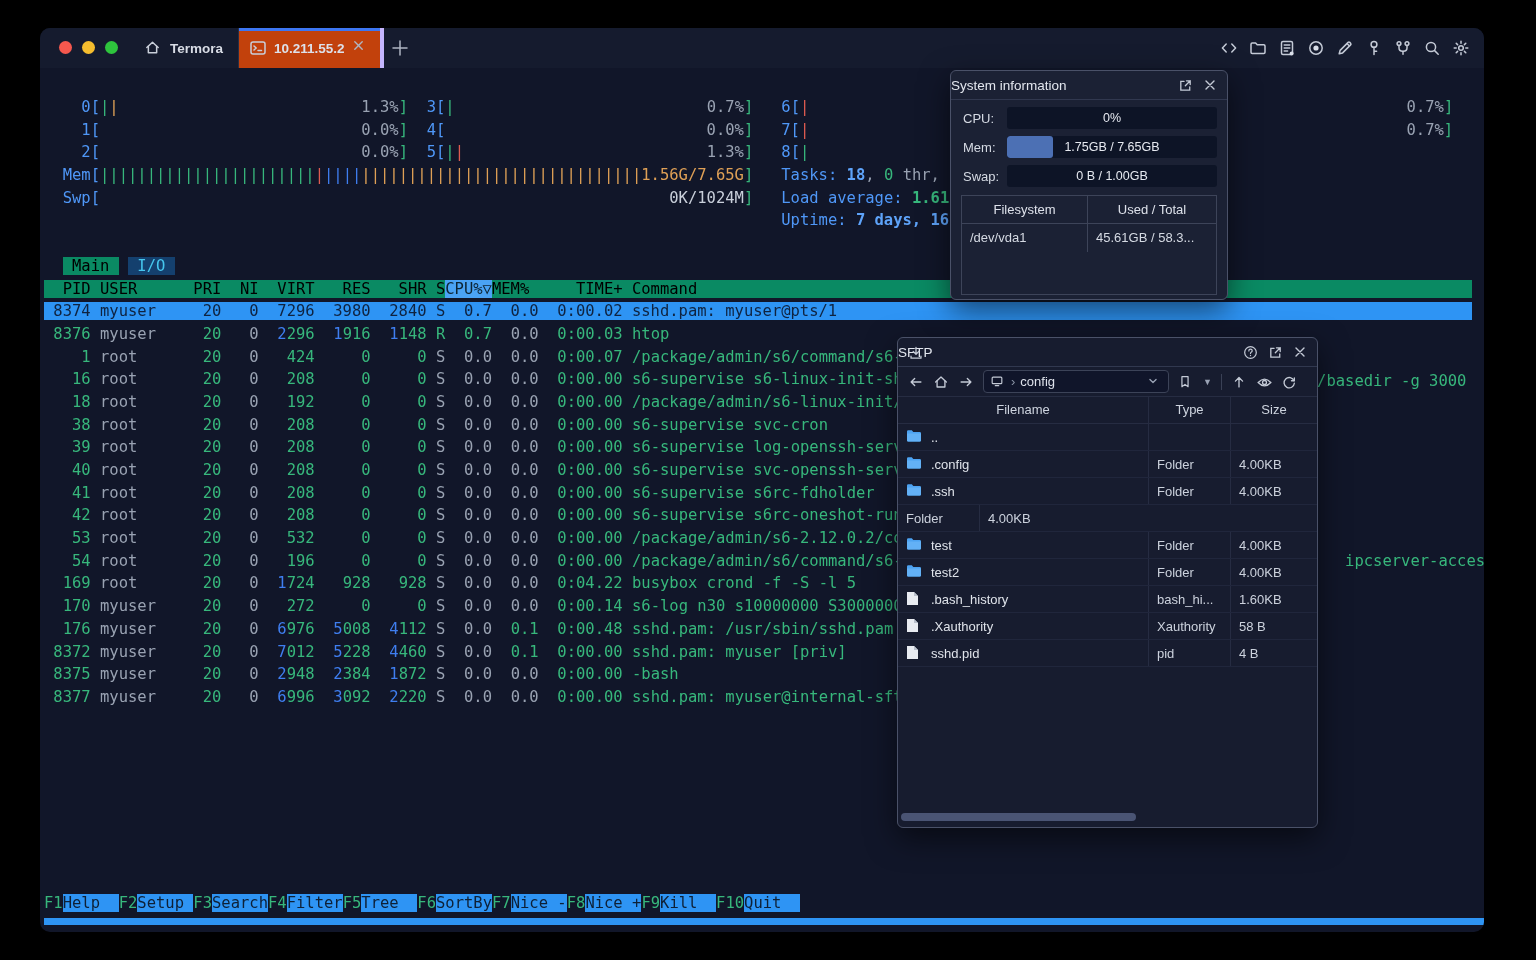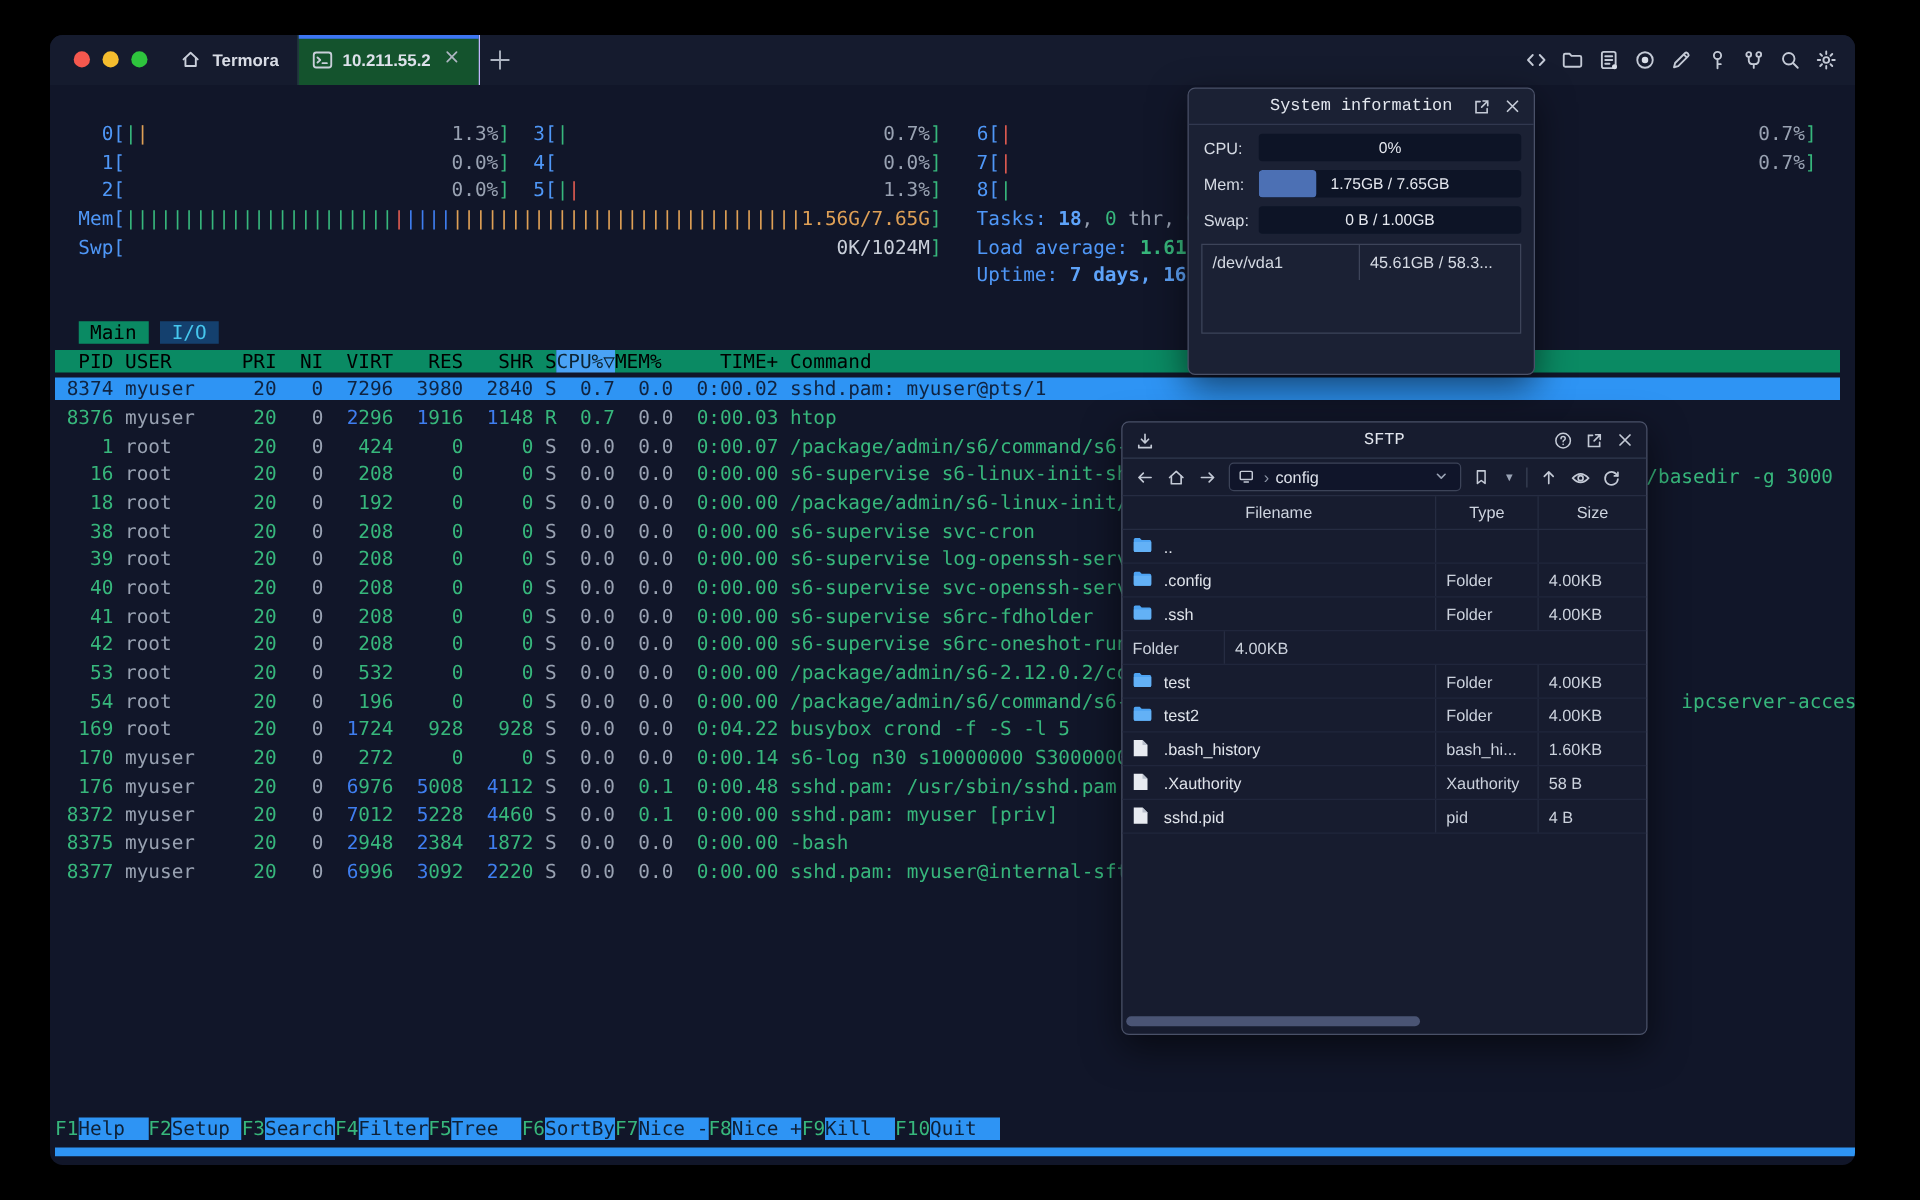--- a/index.html
+++ b/index.html
@@ -3,21 +3,21 @@
 <meta charset="utf-8">
 <style>
   html,body{margin:0;padding:0;background:#000;width:1536px;height:960px;overflow:hidden;}
   *{box-sizing:border-box;}
   .window{position:absolute;left:40px;top:28px;width:1444px;height:904px;background:#111629;border-radius:10px;overflow:hidden;font-family:"Liberation Sans",sans-serif;padding-left:45px;}
   
   .titlebar{position:absolute;left:0;top:0;width:100%;height:40px;background:#151b2e;}
   .light{position:absolute;top:13px;width:13px;height:13px;border-radius:50%;}
   .l-red{left:19px;background:#f5584e;} .l-yellow{left:42px;background:#f5bd2e;} .l-green{left:65px;background:#2ec43d;}
   .home-group{position:absolute;left:104px;top:0;height:40px;display:flex;align-items:center;gap:8px;color:#d8dce5;font-size:13.5px;font-weight:700;}
-  .tab{position:absolute;left:198px;top:0;width:146px;height:40px;background:#14532d;border-left:1px solid #272e45;border-right:1px solid #c4b5fd;display:flex;align-items:center;gap:7px;padding:0 10px;color:#dde1ea;font-size:13.5px;font-weight:700;}
+  .tab{position:absolute;left:198px;top:0;width:146px;height:40px;background:#c2410c;border-left:1px solid #272e45;border-right:4px solid #c4b5fd;display:flex;align-items:center;gap:7px;padding:0 10px;color:#dde1ea;font-size:13.5px;font-weight:700;}
   .tab::before{content:"";position:absolute;left:0;top:0;width:100%;height:3px;background:#3d76f2;}
   .tab .tclose{margin-left:auto;}
   .plus-btn{position:absolute;left:350px;top:10px;width:20px;height:20px;}
   .tb-icons{position:absolute;right:14px;top:0;height:40px;display:flex;align-items:center;gap:11px;}
   .tbi{width:18px;height:18px;display:inline-block;}
   svg{display:block;}
   
   #htop{position:absolute;left:4px;top:68px;margin:0;font:15.5px/22.7px "DejaVu Sans Mono",monospace;color:#c9cfda;z-index:1;}
   .ln{height:22.7px;white-space:pre;}
   .c-g{color:#37b77c;} .c-G{color:#37b77c;font-weight:700;} .c-d{color:#99a2b2;} .c-b{color:#4f97f7;}
@@ -25,21 +25,21 @@
   .hh{background:#0a8a63;color:#000000;} .hsort{background:#4aa3f5;color:#0d2433;}
   .selrow{background:#2e94f4;color:#0f2340;}
   .tab-main{background:#0a8a63;color:#000000;margin-top:19px;} .tab-io{background:#14406e;color:#46c7ee;}
   #frags{position:absolute;left:0;top:0;z-index:2;}
   .frag{position:absolute;font:15.5px/22.7px "DejaVu Sans Mono",monospace;color:#37b77c;white-space:pre;}
   #fbar{position:absolute;left:4px;top:864px;height:22px;font:15.5px/22px "DejaVu Sans Mono",monospace;white-space:pre;z-index:1;}
   .fk{color:#37b77c;} .fl{background:#2e94f4;color:#0e2036;}
   .bottom-strip{position:absolute;left:4px;top:890px;width:1447px;height:7px;background:#2e94f4;z-index:1;}
   
   .panel{position:absolute;border:1px solid #4a5168;border-radius:6px;box-shadow:0 10px 30px rgba(0,0,0,.55);z-index:5;color:#d5dae3;font-size:13px;}
-  .p-title{position:relative;height:29px;display:flex;align-items:center;justify-content:center;font-size:13.5px;color:#e2e6ee;border-bottom:1px solid #31384f;font-family:Liberation Mono, monospace;}
+  .p-title{position:relative;height:29px;display:flex;align-items:center;font-size:13.5px;color:#e2e6ee;border-bottom:1px solid #31384f;}
   .pt-icons{position:absolute;right:8px;top:0;height:29px;display:flex;align-items:center;gap:9px;}
   .pt-left{position:absolute;left:10px;top:0;height:29px;display:flex;align-items:center;}
   .sicon{width:16px;height:16px;display:inline-block;}
   
   .sysinfo{left:910px;top:42px;width:278px;height:230px;background:#1b2134;}
   .si-row{display:flex;align-items:center;margin:7px 10px 0 12px;height:22px;}
   .si-label{width:44px;color:#d5dae3;}
   .si-bar{position:relative;flex:1;height:22px;background:#0d1426;border-radius:3px;overflow:hidden;}
   .si-fill{position:absolute;left:0;top:0;height:100%;background:#4c70b4;border-radius:3px;}
   .si-text{position:relative;display:block;text-align:center;line-height:22px;font-size:12.5px;color:#e6e9f0;}
@@ -209,20 +209,24 @@
    </div>
         <div class="si-row">
      <span class="si-label">Swap:</span>
      <span class="si-bar">
        <span class="si-fill" style="width:0%"></span>
        <span class="si-text">0 B / 1.00GB</span>
      </span>
    </div>
       </div>
     <div class="si-table">
+      <div class="si-tr si-th">
+        <span class="si-c1">Filesystem</span>
+        <span class="si-c2">Used / Total</span>
+      </div>
       <div id="si-fs-rows">
           <div class="si-tr">
      <span class="si-c1">/dev/vda1</span>
      <span class="si-c2">45.61GB / 58.3...</span>
    </div>
         </div>
       <div class="si-empty"></div>
     </div>
   </div>
 

